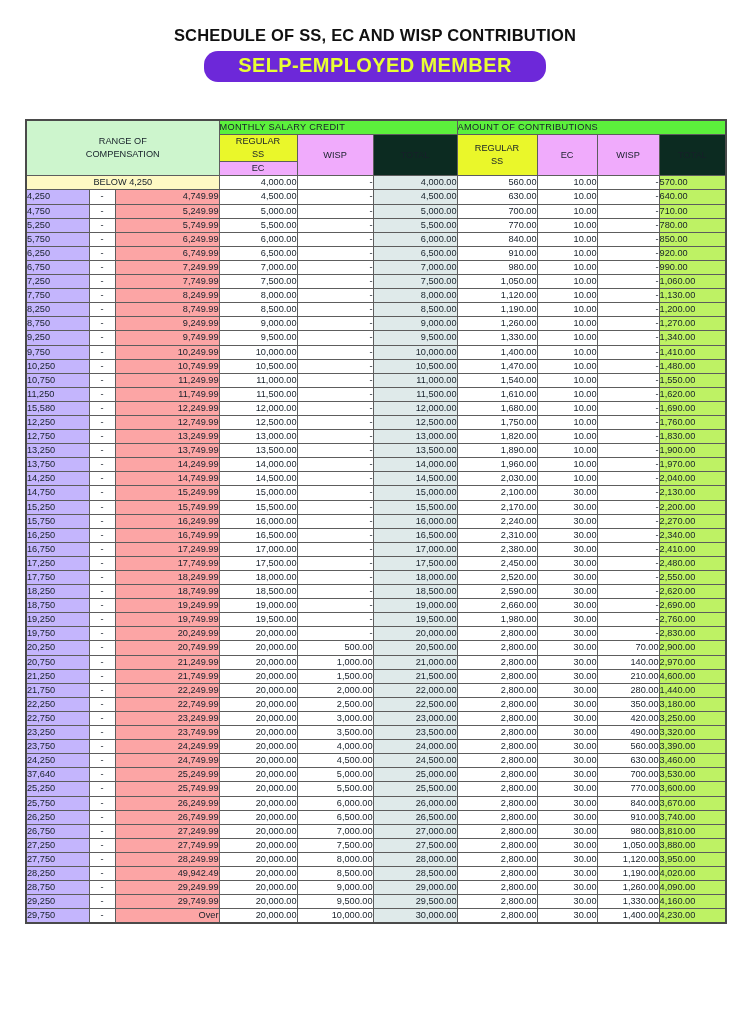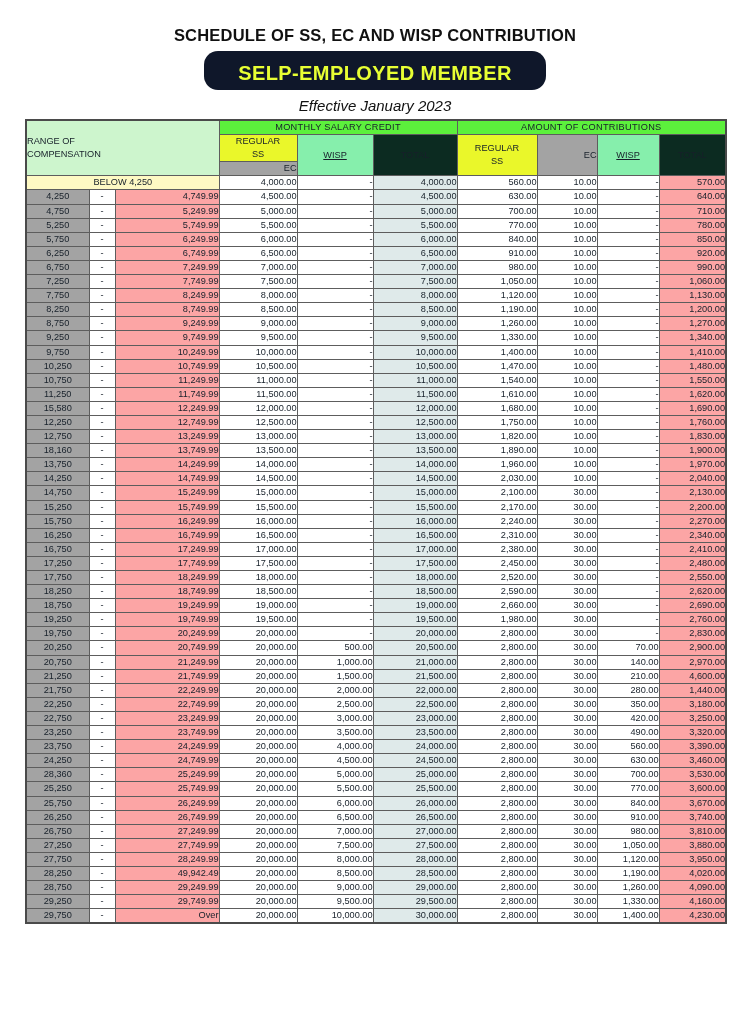--- a/index.html
+++ b/index.html
@@ -13,23 +13,23 @@
   .page{position:relative;width:750px;height:1027px;}
 
   
   .title-block{text-align:center;padding-top:26px;}
   .main-title{
     font-size:16.5px;font-weight:bold;letter-spacing:.2px;color:#111111;
     font-family:"Liberation Sans", sans-serif;
   }
   .badge-wrap{margin-top:6px;display:flex;justify-content:center;}
   .badge{
-    background:#0f172a;color:#e8ff33;
+    background:#6d28d9;color:#e8ff33;
     font-size:20px;font-weight:bold;letter-spacing:.4px;
-    padding:11px 34px 5px 34px;border-radius:14px;line-height:1.15;
+    padding:3px 34px 5px 34px;border-radius:14px;line-height:1.15;
   }
   .subtitle{
     margin-top:7px;font-size:15px;color:#111;font-style:italic;font-weight:500;
   }
 
   
   .table-wrap{position:absolute;left:25px;top:119px;width:700px;}
   table.sched{
     border-collapse:collapse;width:700px;table-layout:fixed;
     font-family:"Liberation Sans", sans-serif;
@@ -41,57 +41,56 @@
     line-height:13.1px;
     height:13.1px;
     color:#17202a;
     font-weight:normal;
     overflow:hidden;
     white-space:nowrap;
   }
   
   .gh{
     background:#5cf03c;color:#0a0a0a;font-weight:bold;font-size:9.8px;
-    text-align:center;letter-spacing:.3px;height:17px;line-height:17px;
+    letter-spacing:.3px;height:17px;line-height:17px;
   }
   .range-head{
     background:#cdf5cd;color:#111;font-weight:bold;font-size:10.5px;
-    text-align:left;vertical-align:middle;line-height:15px;
+    text-align:center;vertical-align:middle;line-height:15px;
   }
   .sh{ text-align:center;font-weight:bold;font-size:9.2px;vertical-align:middle; }
   .sh-yellow{background:#eaf72a;color:#0b0b0b;}
-  .sh-black{background:#a3a3a3;color:#ffffff;text-align:right;}
-  .sh-darkgreen{background:#86efac;color:#ffffff;text-decoration:underline;}
+  .sh-black{background:#f0abfc;color:#ffffff;}
+  .sh-darkgreen{background:#f0abfc;color:#ffffff;}
   .sh-deepgreen{background:#0c2b21;color:#ffffff;}
 
   
   .num{ text-align:right;padding-right:4px;background:#ffffff; }
   .num-total-msc{ text-align:right;padding-right:4px;background:#dfeaea; }
-  .num-total-con{ text-align:right;padding-right:4px;background:#fca5a5; }
-  .rng-lo{ text-align:center;padding-right:3px;background:#a3a3a3; }
+  .num-total-con{ text-align:left;padding-right:4px;background:#bef264; }
+  .rng-lo{ text-align:left;padding-right:3px;background:#c4b5fd; }
   .rng-dash{ text-align:center;background:#ffffff;color:#555; }
   .rng-hi{ text-align:right;padding-right:5px;background:#fca5a5; }
   .below-cell{
     text-align:center;background:#fef9c3;color:#17202a;font-size:9.2px;
     padding-right:40px;
   }
   tr.group-sep td{ border-top:1.6px solid #3a3a3a; }
   table.sched{ border:2px solid #4a4a4a; }
 </style>
 </head>
 <body>
 
 <div class="page">
 
   <div class="title-block">
     <div class="main-title">SCHEDULE OF SS, EC AND WISP CONTRIBUTION</div>
     <div class="badge-wrap">
       <div class="badge">SELP-EMPLOYED MEMBER</div>
     </div>
-    <div class="subtitle">Effective January 2023</div>
   </div>
 
   <div class="table-wrap">
     <table class="sched">
       <colgroup>
         <col style="width:63px">
           <col style="width:26px">
           <col style="width:104px">
         <col style="width:78px">
           <col style="width:76px">
@@ -350,21 +349,21 @@
             <td class="rng-hi">13,249.99</td>
             <td class="num">13,000.00</td>
             <td class="num">-</td>
             <td class="num-total-msc">13,000.00</td>
             <td class="num">1,820.00</td>
             <td class="num">10.00</td>
             <td class="num">-</td>
             <td class="num-total-con">1,830.00</td>
           </tr>
           <tr>
-            <td class="rng-lo">18,160</td>
+            <td class="rng-lo">13,250</td>
             <td class="rng-dash">-</td>
             <td class="rng-hi">13,749.99</td>
             <td class="num">13,500.00</td>
             <td class="num">-</td>
             <td class="num-total-msc">13,500.00</td>
             <td class="num">1,890.00</td>
             <td class="num">10.00</td>
             <td class="num">-</td>
             <td class="num-total-con">1,900.00</td>
           </tr>
@@ -626,21 +625,21 @@
             <td class="rng-hi">24,749.99</td>
             <td class="num">20,000.00</td>
             <td class="num">4,500.00</td>
             <td class="num-total-msc">24,500.00</td>
             <td class="num">2,800.00</td>
             <td class="num">30.00</td>
             <td class="num">630.00</td>
             <td class="num-total-con">3,460.00</td>
           </tr>
           <tr>
-            <td class="rng-lo">28,360</td>
+            <td class="rng-lo">37,640</td>
             <td class="rng-dash">-</td>
             <td class="rng-hi">25,249.99</td>
             <td class="num">20,000.00</td>
             <td class="num">5,000.00</td>
             <td class="num-total-msc">25,000.00</td>
             <td class="num">2,800.00</td>
             <td class="num">30.00</td>
             <td class="num">700.00</td>
             <td class="num-total-con">3,530.00</td>
           </tr>

